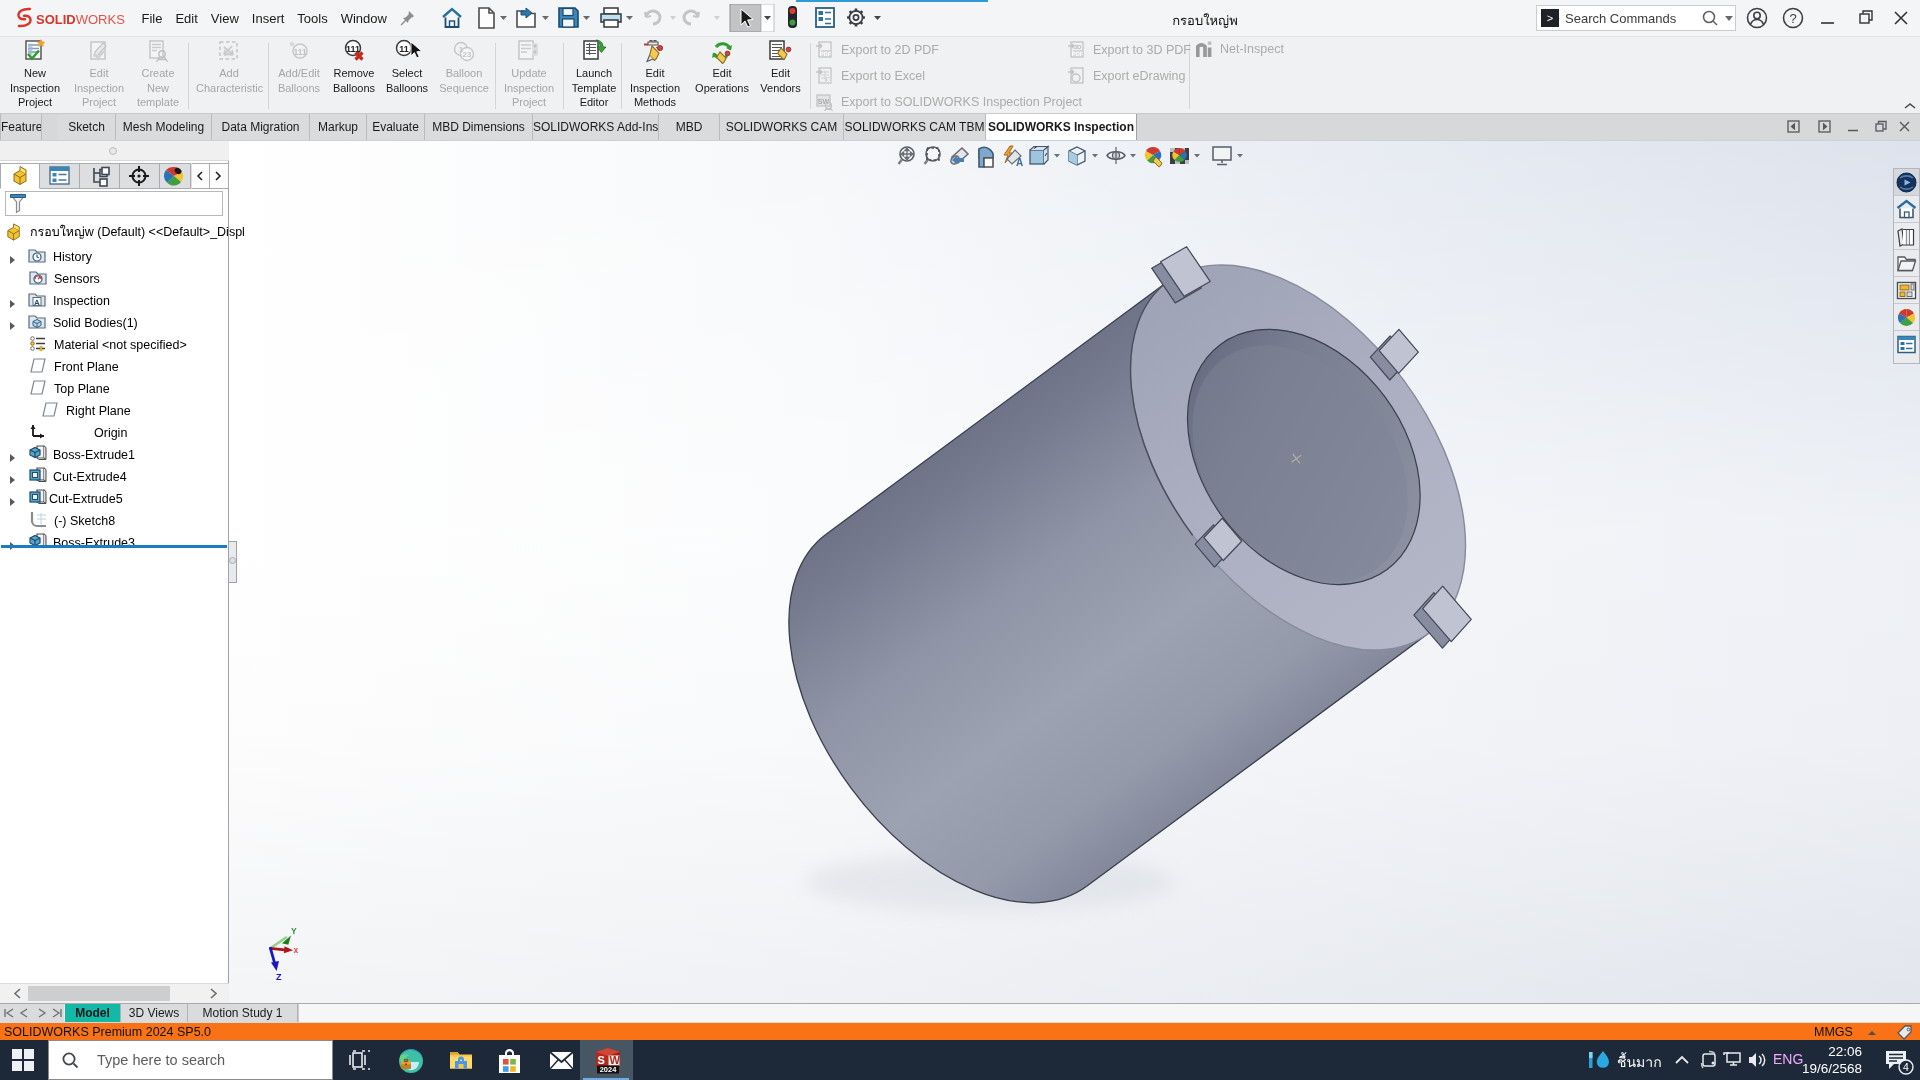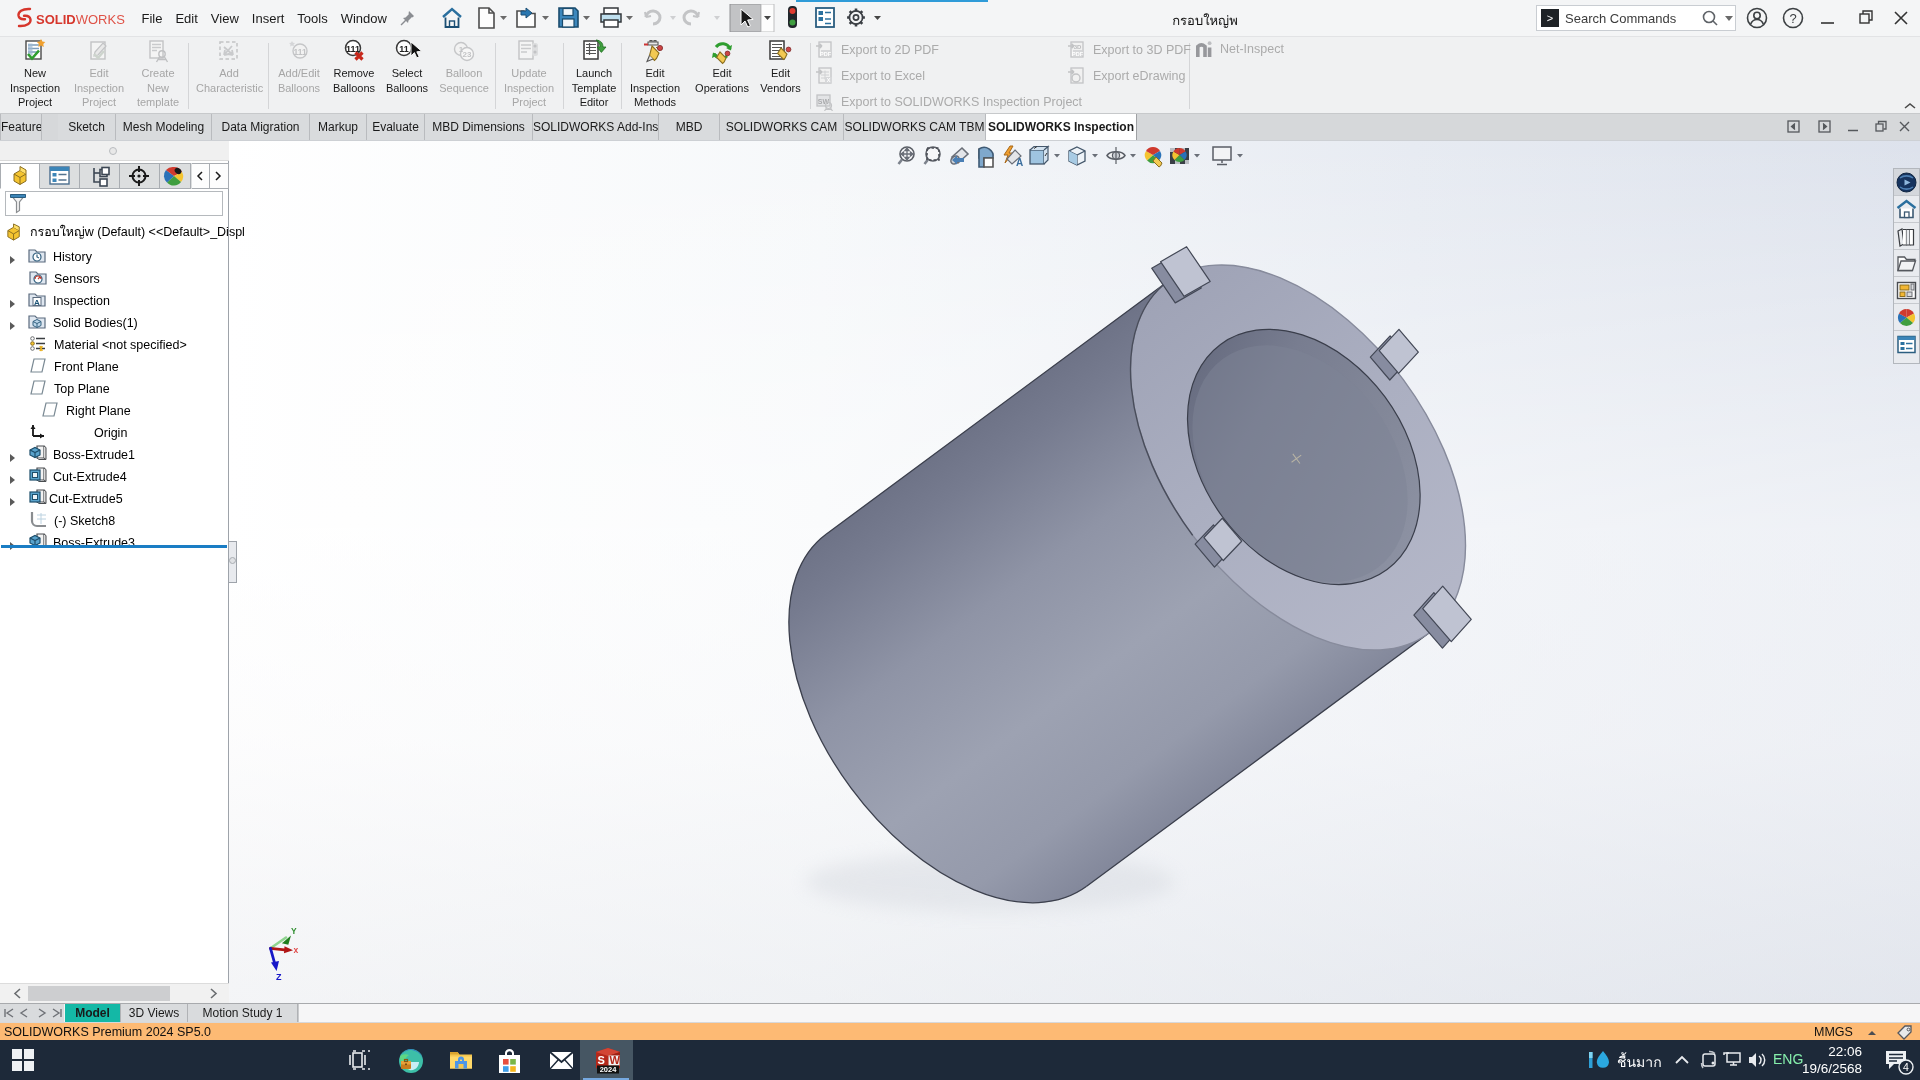--- a/index.html
+++ b/index.html
@@ -38,21 +38,21 @@
 #rollback{position:absolute;left:1px;top:405px;width:226px;height:3px;background:#1a7dc4;}
 #lscroll{position:absolute;left:0;top:843px;width:229px;height:20px;background:#f1f1f1;border-top:1px solid #dcdcdc;}
 #splitter{position:absolute;left:229px;top:401px;width:8px;height:42px;background:#e8eaee;border:1px solid #9ea3aa;border-left:none;}
 
 #rstrip{position:absolute;right:0;top:28px;width:27px;height:196px;background:#e9ebef;border:1px solid #b3b7bd;}
 .rsbtn{width:25px;height:27px;border-bottom:1px solid #c6c9ce;display:flex;align-items:center;justify-content:center;}
 
 #modeltabs{position:absolute;left:0;top:1003px;width:1920px;height:19px;background:#f2f3f3;border-top:1px solid #a8aaad;font-size:12px;}
 .mtab{position:absolute;top:0;height:19px;line-height:18px;text-align:center;background:#d9dbdd;border-right:1px solid #b0b2b5;color:#1a1a1a;}
 .mtab.on{background:#14b8a6;font-weight:bold;}
-#statusbar{position:absolute;left:0;top:1022px;width:1920px;height:18px;background:#fdba74;border-top:1px solid #d7d8da;font-size:12.5px;color:#111;}
+#statusbar{position:absolute;left:0;top:1022px;width:1920px;height:18px;background:#f97316;border-top:1px solid #d7d8da;font-size:12.5px;color:#111;}
 #taskbar{position:absolute;left:0;top:1040px;width:1920px;height:40px;background:#1d2939;}
 #tsearch{position:absolute;left:48px;top:0px;width:285px;height:40px;background:#fff;border:1px solid #8a8a8a;display:flex;align-items:center;font-size:14.5px;color:#5c5c5c;}
 </style></head><body>
 
 <div id="titlebar"></div>
 <div style="position:absolute;left:796px;top:0;width:192px;height:2px;background:#2f9bd8;"></div>
 <svg class="abs" style="left:12px;top:7px;" width="150" height="24" viewBox="0 0 150 24">
  <g fill="none" stroke="#d6362c" stroke-width="2.4" stroke-linecap="round">
   <path d="M18,2 C10,1.5 6,5 6.5,8.5 C7,11.5 10,12.5 13,12.2"></path>
   <path d="M7,19 C15,19.5 19,16 18.5,12.5 C18,9.5 15,8.5 12,8.8"></path>
@@ -813,20 +813,27 @@
 </div>
 <div id="taskbar">
  <svg class="abs" style="left:12px;top:9px;" width="22" height="22" viewBox="0 0 22 22">
       <g fill="#eef1f4">
         <rect x="0" y="0" width="10" height="10"></rect>
         <rect x="12" y="0" width="10" height="10"></rect>
         <rect x="0" y="12" width="10" height="10"></rect>
         <rect x="12" y="12" width="10" height="10"></rect>
       </g>
     </svg>
+ <div id="tsearch">
+   <svg width="30" height="18" viewBox="0 0 30 18" style="margin-left:12px;">
+        <circle cx="8" cy="8" r="5.6" fill="none" stroke="#42464d" stroke-width="1.8"></circle>
+        <path d="M12.5,12.5 l4,4" stroke="#42464d" stroke-width="1.8"></path>
+      </svg>
+   <span style="margin-left:6px;">Type here to search</span>
+ </div>
 
  <svg class="abs" style="left:348px;top:9px;" width="24" height="22" viewBox="0 0 24 22">
       <g fill="none" stroke="#e8eaee" stroke-width="1.6">
         <rect x="5" y="4" width="9" height="14"></rect>
         <path d="M2,6 v10 M17,6 v10 M20,2 h2 M20,20 h2 M14,2 h3 M14,20 h3 M5,2 h3 M5,20 h3"></path>
       </g>
     </svg>
 
  <svg class="abs" style="left:398px;top:8px;" width="26" height="26" viewBox="0 0 26 26">
   <circle cx="13" cy="13" r="12" fill="#3dbfa8"></circle>
@@ -891,21 +898,21 @@
         <path d="M9,1.5 a8,8 0 0 1 6,2" opacity="0.8"></path>
         <path d="M3,18 a8,8 0 0 1 -1.5,-5" opacity="0.8"></path>
         <circle cx="13" cy="13" r="1.5" fill="#e8eaee" stroke="none"></circle>
     <rect x="27" y="3" width="13" height="9"></rect>
         <path d="M30,15 h7 M33.5,12 v3"></path>
         <path d="M24,5 v-2 h5"></path>
     <path d="M49,7 v6 h3 l4,4 V3 l-4,4 Z" fill="#e8eaee" stroke="none"></path>
         <path d="M59,6 a5,5 0 0 1 0,8 M62,4 a8,8 0 0 1 0,12"></path>
    </g>
  </svg>
- <div class="abs" style="left:1773px;top:11px;color:#86efac;font-size:14px;">ENG</div>
+ <div class="abs" style="left:1773px;top:11px;color:#f0abfc;font-size:14px;">ENG</div>
  <div class="abs" style="left:1800px;top:3px;width:62px;text-align:right;color:#fff;font-size:13.5px;line-height:17px;">22:06<br>19/6/2568</div>
  <svg class="abs" style="left:1884px;top:9px;" width="30" height="26" viewBox="0 0 30 26">
       <path d="M2,2 h20 v13 h-12 l-5,5 v-5 h-3 Z" fill="#eef1f4"></path>
       <path d="M5,5.5 h14 M5,9 h14 M5,12 h8" stroke="#1d2939" stroke-width="1.6"></path>
       <circle cx="22" cy="18" r="7" fill="#1d2939" stroke="#eef1f4" stroke-width="1.4"></circle>
       <text x="22" y="22" font-size="10.5" fill="#fff" text-anchor="middle" font-family="Liberation Sans,sans-serif">4</text>
     </svg>
 </div>
 
 </body></html>

